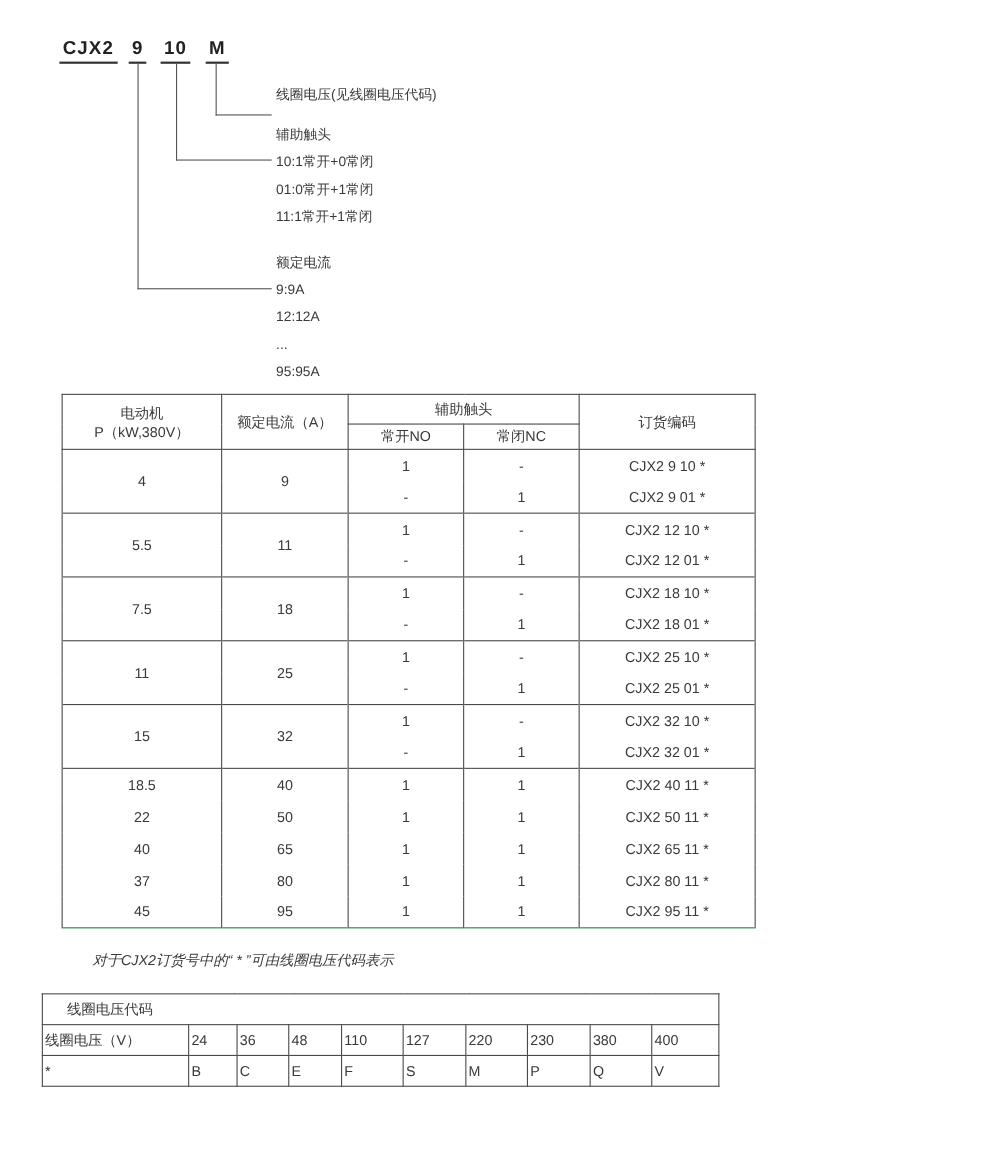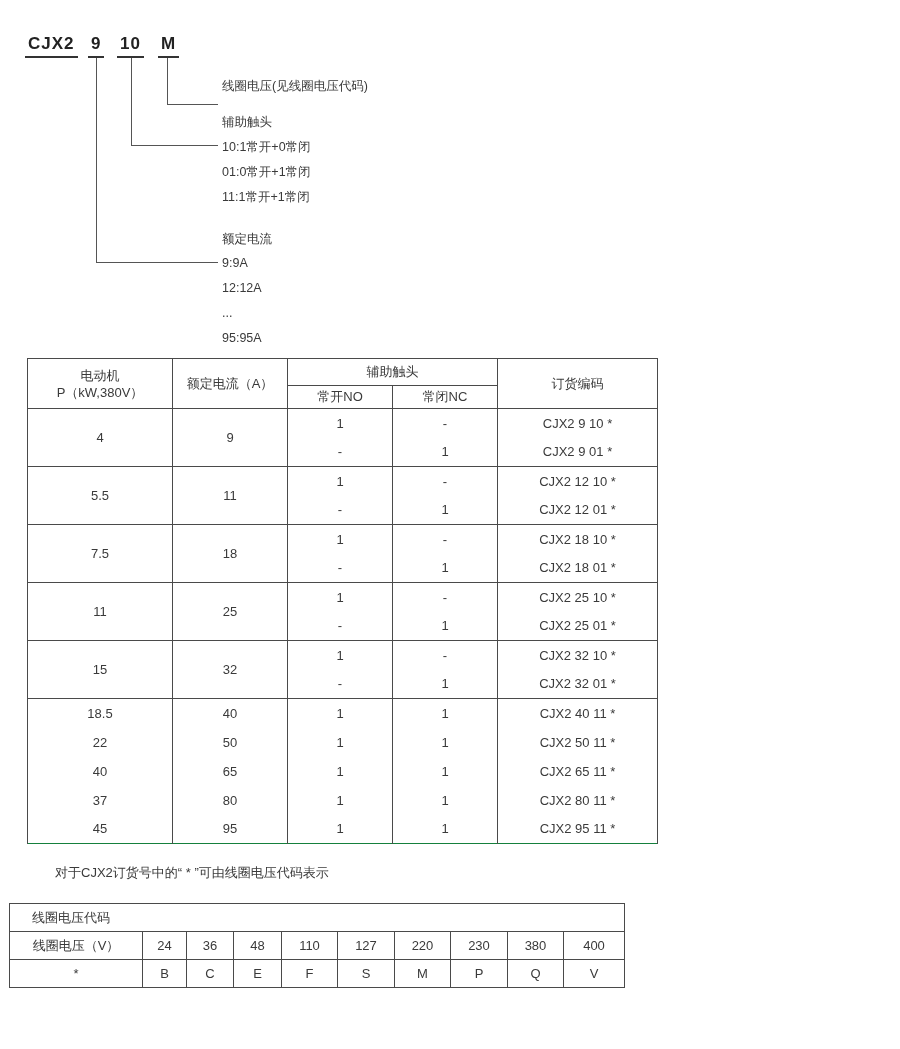--- a/index.html
+++ b/index.html
@@ -2,21 +2,21 @@
 <html lang="zh"><head>
 <meta charset="utf-8">
 <style>
   * { margin:0; padding:0; box-sizing:border-box; }
   html,body { background:#ffffff; }
   body {
     width:900px; height:1049px;
     font-family:"Liberation Sans","DejaVu Sans",sans-serif;
     font-size:13px; color:#3a3a3a;
   }
-  .page { position:relative; width:769px; height:1049px; overflow:hidden; }
+  .page { position:relative; width:769px; height:1049px; overflow:hidden;padding-left:29px; }
 
   
   .diagram { position:relative; height:358px; }
   .model-part {
     position:absolute; top:34px;
     font-size:17px; font-weight:bold; color:#222222;
     border-bottom:2px solid #333333;
     padding:0 3px 2px 3px; letter-spacing:1px;
   }
   .l-line {
@@ -37,25 +37,25 @@
     border-left:1px solid #4a4a4a; border-right:1px solid #4a4a4a;
     text-align:center; vertical-align:middle; font-size:13px; color:#3a3a3a; padding:2px;
   }
   .main-table tr.group-start td { border-top:1px solid #4a4a4a; }
   .main-table thead tr.h1 { height:27px; }
   .main-table thead tr.h2 { height:22px; }
   .main-table tbody tr { height:29px; }
   .hdr-line { line-height:17px; }
 
   .notes { margin:17px 0 0 27px; font-size:13px; line-height:23px; color:#3a3a3a; }
-  .note-2 { padding-left:28px; }
+  .note-2 { padding-left:28px;font-style:italic; }
 
   .voltage-table { margin-left:9px; margin-top:19px; width:615px; border:1px solid #4a4a4a; }
   .voltage-table td {
-    border:1px solid #4a4a4a; text-align:center; vertical-align:middle;
+    border:1px solid #4a4a4a; text-align:left; vertical-align:middle;
     height:28px; font-size:13px; color:#3a3a3a; padding:2px;
   }
   .voltage-table .vt-title { text-align:left; padding-left:22px; }
 </style>
 </head>
 <body>
 
 <div class="page">
 
   <div class="diagram">

